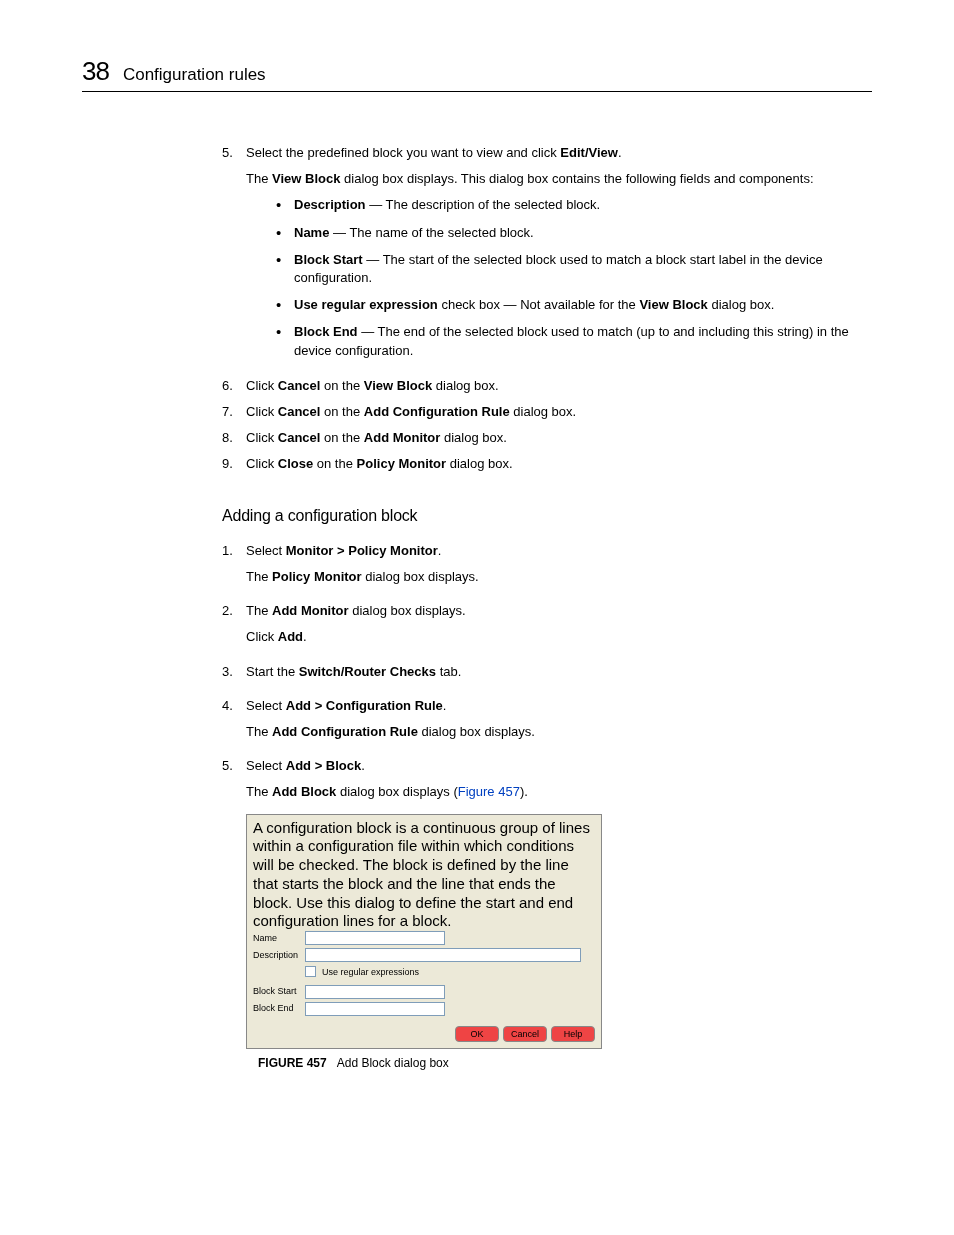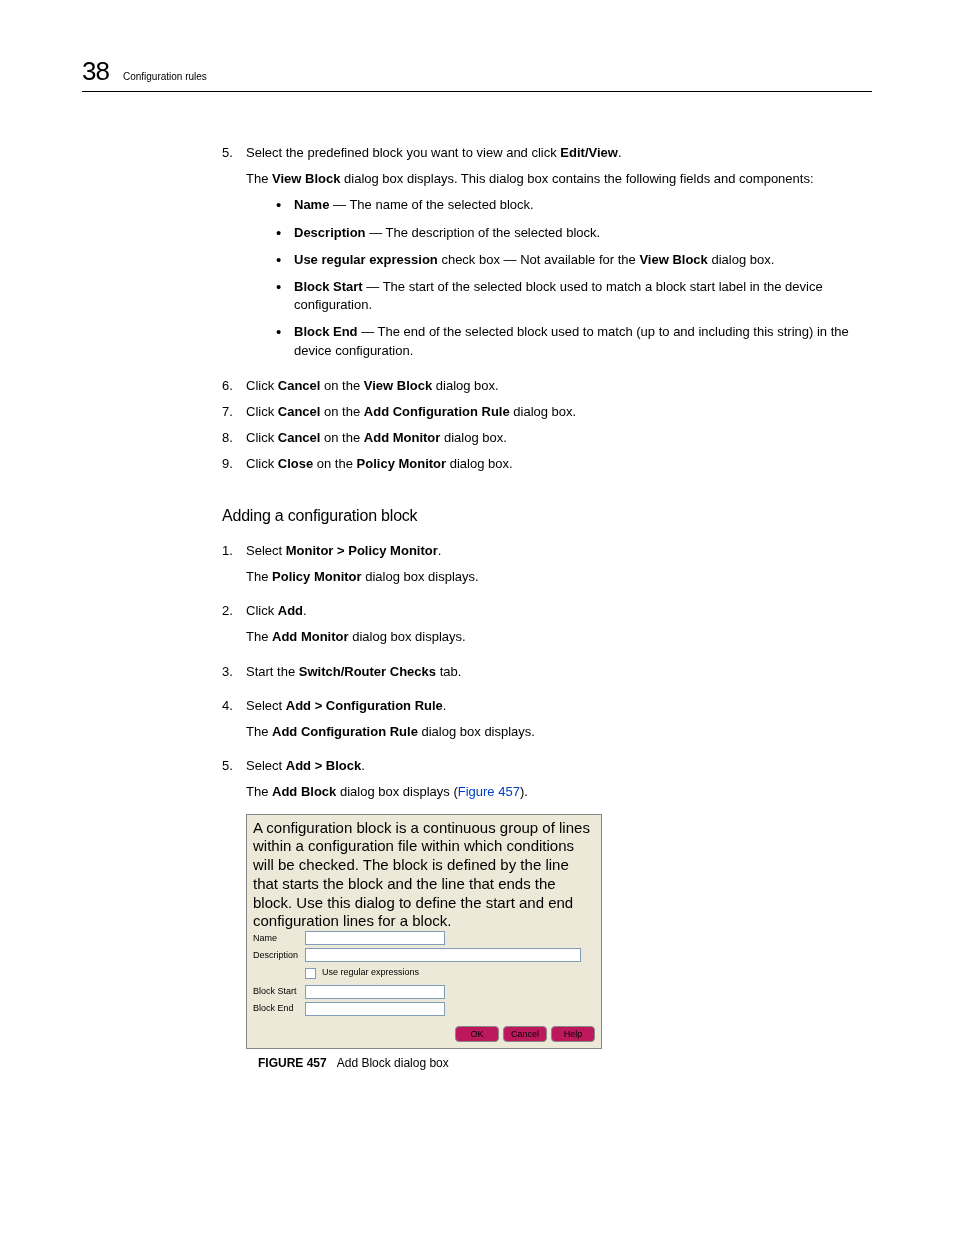--- a/index.html
+++ b/index.html
@@ -24,21 +24,21 @@
     padding-bottom: 4px;
     margin-bottom: 52px;
   }
   .header-num {
     font-size: 26px;
     font-weight: normal;
     margin-right: 14px;
     letter-spacing: -1px;
   }
   .header-title {
-    font-size: 10px;
+    font-size: 17px;
   }
   .content {
     margin-left: 140px;
     line-height: 1.4;
   }
   ol.main-list {
     list-style: none;
     padding: 0;
     margin: 0;
   }
@@ -111,39 +111,39 @@
   .dialog-input {
     border: 1px solid #7f9db9;
     background: #fff;
     height: 14px;
     box-sizing: border-box;
   }
   .dialog-input.short { width: 140px; }
   .dialog-input.long  { width: 276px; }
   .dialog-chk-row {
     display: flex;
-    align-items: flex-end;
+    align-items: flex-start;
     margin: 4px 0 6px 52px;
   }
   .dialog-chk {
     width: 11px; height: 11px;
     border: 1px solid #7f9db9;
     background: #fff;
     margin-right: 6px;
     box-sizing: border-box;
   }
   .dialog-btns {
     display: flex;
     justify-content: flex-end;
     gap: 4px;
     margin-top: 10px;
   }
   .dialog-btn {
     border: 1px solid #888;
-    background: #be185d;
+    background: #ef4444;
     font-size: 9px;
     padding: 1px 0;
     width: 42px;
     text-align: center;
     border-radius: 4px;
   }
   .fig-caption {
     font-size: 12px;
     margin-top: 6px;
     margin-left: 12px;
@@ -167,24 +167,24 @@
       <li>
         <span class="num">5.</span>
         <div class="body">
           <div class="para">
             <span>Select the predefined block you want to view and click </span><b>Edit/View</b><span>.</span>
           </div>
           <div class="para">
             <span>The </span><b>View Block</b><span> dialog box displays. This dialog box contains the following fields and components:</span>
           </div>
           <ul class="bullets">
+            <li><b>Description</b><span> — The description of the selected block.</span></li>
             <li><b>Name</b><span> — The name of the selected block.</span></li>
-            <li><b>Description</b><span> — The description of the selected block.</span></li>
+            <li><b>Block Start</b><span> — The start of the selected block used to match a block start label in the device configuration.</span></li>
             <li><b>Use regular expression</b><span> check box — Not available for the </span><b>View Block</b><span> dialog box.</span></li>
-            <li><b>Block Start</b><span> — The start of the selected block used to match a block start label in the device configuration.</span></li>
             <li><b>Block End</b><span> — The end of the selected block used to match (up to and including this string) in the device configuration.</span></li>
           </ul>
         </div>
       </li>
 
       <li>
         <span class="num">6.</span>
         <div class="body"><span>Click </span><b>Cancel</b><span> on the </span><b>View Block</b><span> dialog box.</span></div>
       </li>
 
@@ -213,22 +213,22 @@
         <span class="num">1.</span>
         <div class="body">
           <div class="para"><span>Select </span><b>Monitor &gt; Policy Monitor</b><span>.</span></div>
           <div class="para"><span>The </span><b>Policy Monitor</b><span> dialog box displays.</span></div>
         </div>
       </li>
 
       <li>
         <span class="num">2.</span>
         <div class="body">
+          <div class="para"><span>The </span><b>Add Monitor</b><span> dialog box displays.</span></div>
           <div class="para"><span>Click </span><b>Add</b><span>.</span></div>
-          <div class="para"><span>The </span><b>Add Monitor</b><span> dialog box displays.</span></div>
         </div>
       </li>
 
       <li>
         <span class="num">3.</span>
         <div class="body">
           <div class="para"><span>Start the </span><b>Switch/Router Checks</b><span> tab.</span></div>
         </div>
       </li>
 

